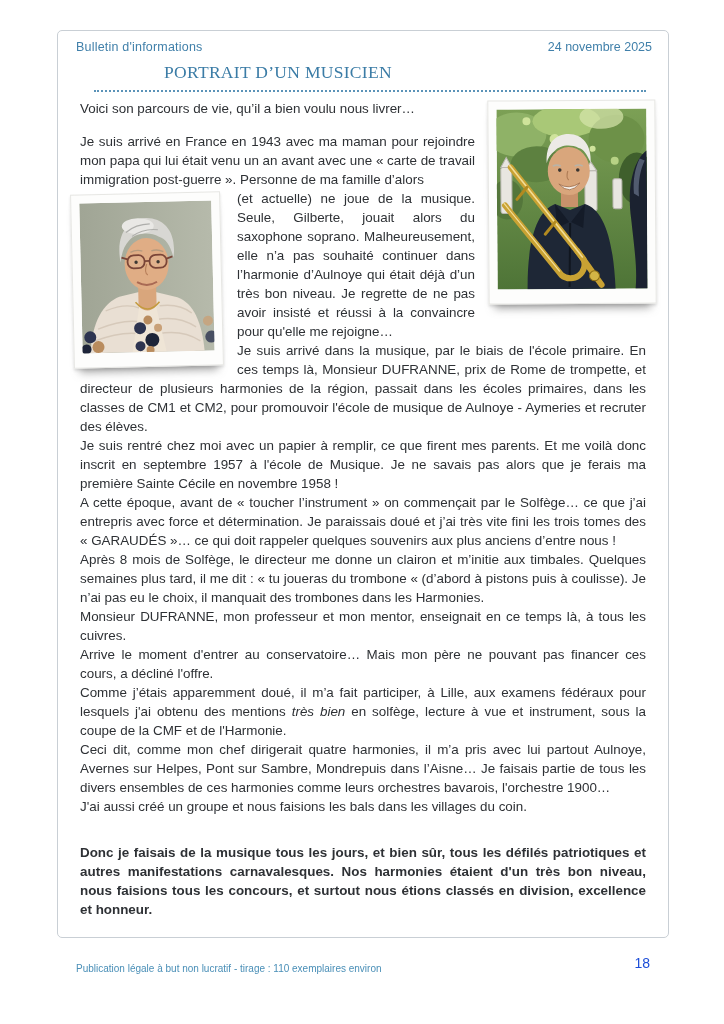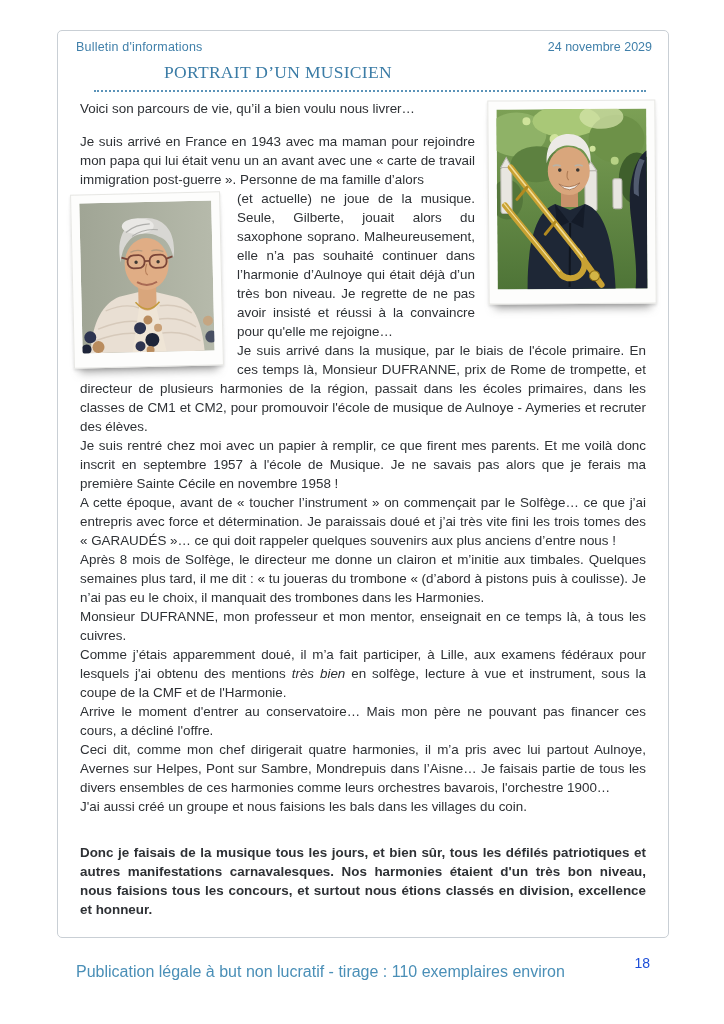--- a/index.html
+++ b/index.html
@@ -50,36 +50,36 @@
     float:right;width:150px;margin:1px -10px 8px 13px;
     transform:rotate(-0.4deg);
   }
   .polaroid.left{
     float:left;width:132px;margin:4px 15px 6px -8px;
     transform:rotate(-1.3deg);
   }
   .polaroid svg{display:block;}
   .ftr-left{
     position:absolute;left:76px;top:963px;
-    font-size:16px;color:#4a8fb7;text-align:right;
+    font-size:10px;color:#4a8fb7;text-align:right;
   }
   .ftr-page{
     position:absolute;right:74px;top:955px;
     font-size:14px;color:#1d4ed8;
   }
 </style>
 </head>
 <body>
 
 <div class="page">
 
   <div class="frame"></div>
 
   <span class="hdr-left">Bulletin  d'informations</span>
-  <span class="hdr-right">24 novembre 2029</span>
+  <span class="hdr-right">24 novembre 2025</span>
 
   <div class="title">PORTRAIT D’UN MUSICIEN</div>
   <div class="dotted-rule"></div>
 
   <div class="content">
 
     <div class="polaroid right">
       <svg width="150" height="180" viewBox="0 0 150 180">
         <defs>
           <linearGradient id="fol" x1="0" y1="0" x2="0" y2="1">
@@ -190,22 +190,22 @@
         <path d="M56,80 Q66,86 76,80" stroke="#a96a54" stroke-width="2" fill="none"></path>
       </svg>
     </div>
 
     <p>(et actuelle) ne joue de la musique. Seule, Gilberte, jouait alors du saxophone soprano. Malheureusement, elle n’a pas souhaité continuer dans l’harmonie d’Aulnoye qui était déjà d’un très bon niveau. Je regrette de ne pas avoir insisté et réussi à la convaincre pour qu'elle me rejoigne…</p>
     <p>Je suis arrivé dans la musique, par le biais de l'école primaire. En ces temps là, Monsieur DUFRANNE, prix de Rome de trompette, et directeur de plusieurs harmonies de la région, passait dans les écoles primaires, dans les classes de CM1 et CM2, pour promouvoir l'école de musique de Aulnoye - Aymeries et recruter des élèves.</p>
     <p>Je suis rentré chez moi avec un papier à remplir, ce que firent mes parents. Et me voilà donc inscrit en septembre 1957 à l'école de Musique. Je ne savais pas alors que je ferais ma première Sainte Cécile en novembre 1958 !</p>
     <p>A cette époque, avant de « toucher l’instrument » on commençait par le Solfège… ce que j’ai entrepris avec force et détermination. Je paraissais doué et j’ai très vite fini les trois tomes des « GARAUDÉS »… ce qui doit rappeler quelques souvenirs aux plus anciens d’entre nous !</p>
     <p>Après 8 mois de Solfège, le directeur me donne un clairon et m’initie aux timbales. Quelques semaines plus tard, il me dit : « tu joueras du trombone «  (d’abord à pistons puis à coulisse). Je n’ai pas eu le choix, il manquait des trombones dans les Harmonies.</p>
     <p>Monsieur DUFRANNE, mon professeur et mon mentor, enseignait en ce temps là, à tous les cuivres.</p>
+    <p>Arrive le moment d'entrer au conservatoire… Mais mon père ne pouvant pas financer ces cours, a décliné l'offre.</p>
     <p><span>Comme j’étais apparemment doué, il m’a fait participer, à Lille, aux examens fédéraux pour lesquels j'ai obtenu des mentions </span><i>très bien</i><span> en solfège, lecture à vue et instrument, sous la coupe de la CMF et de l'Harmonie.</span></p>
-    <p>Arrive le moment d'entrer au conservatoire… Mais mon père ne pouvant pas financer ces cours, a décliné l'offre.</p>
     <p>Ceci dit, comme mon chef dirigerait quatre harmonies, il m’a pris avec lui partout Aulnoye, Avernes sur Helpes, Pont sur Sambre,  Mondrepuis dans l’Aisne… Je faisais partie de tous les divers ensembles de ces harmonies comme leurs orchestres bavarois, l'orchestre 1900…</p>
     <p>J'ai aussi créé un groupe et nous faisions les bals dans les villages du coin.</p>
     <p class="gap-top-lg">Donc je faisais de la musique tous les jours, et bien sûr, tous les défilés patriotiques et autres manifestations carnavalesques. Nos harmonies étaient d'un très bon niveau, nous faisions tous les concours, et surtout nous étions classés en division, excellence et honneur.</p>
   </div>
 
   <span class="ftr-left">Publication légale à but non lucratif - tirage : 110 exemplaires environ</span>
   <span class="ftr-page">18</span>
 
 </div>
 

